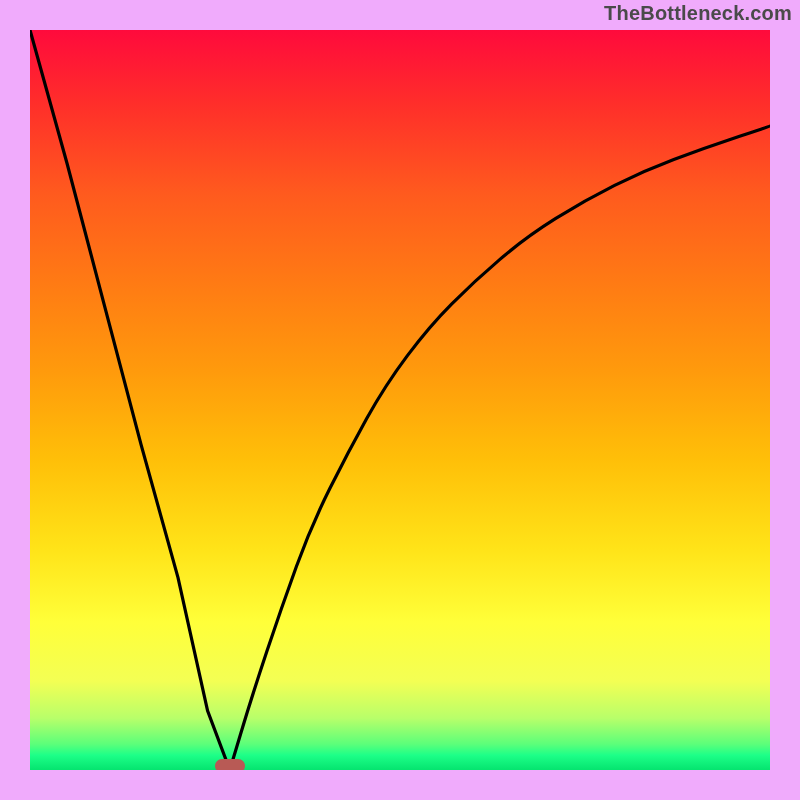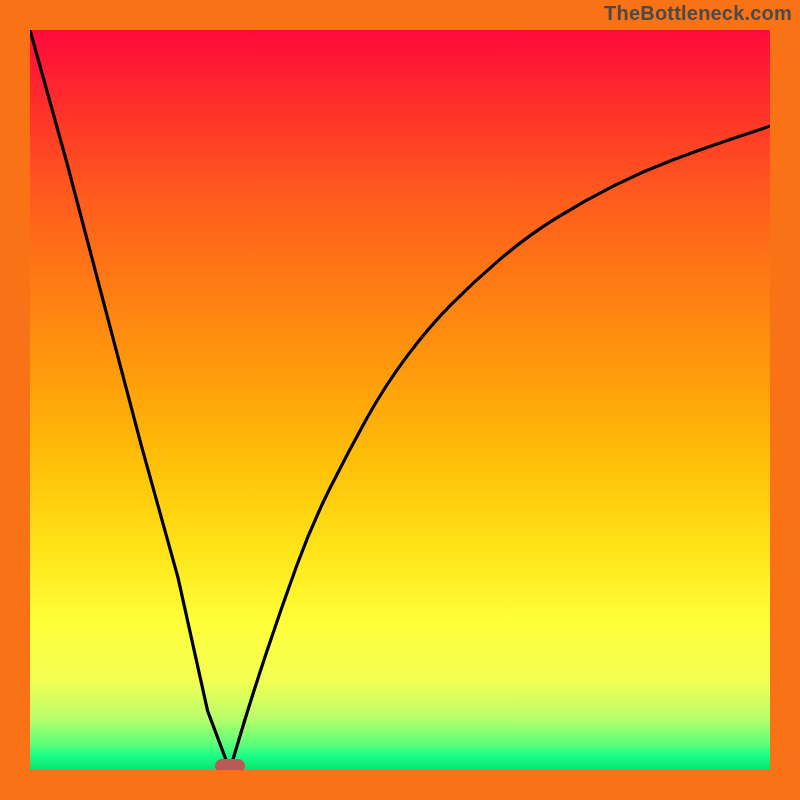--- a/index.html
+++ b/index.html
@@ -8,21 +8,21 @@
     width: 800px;
     height: 800px;
     background: #000;
     font-family: Arial, Helvetica, sans-serif;
     overflow: hidden;
   }
   .frame {
     position: relative;
     width: 800px;
     height: 800px;
-    background: #f97316;
+    background: #f0abfc;
   }
   .watermark {
     position: absolute;
     top: 2px;
     right: 8px;
     color: #4a4a4a;
     font-size: 20px;
     font-weight: 600;
     letter-spacing: 0.2px;
     z-index: 5;

